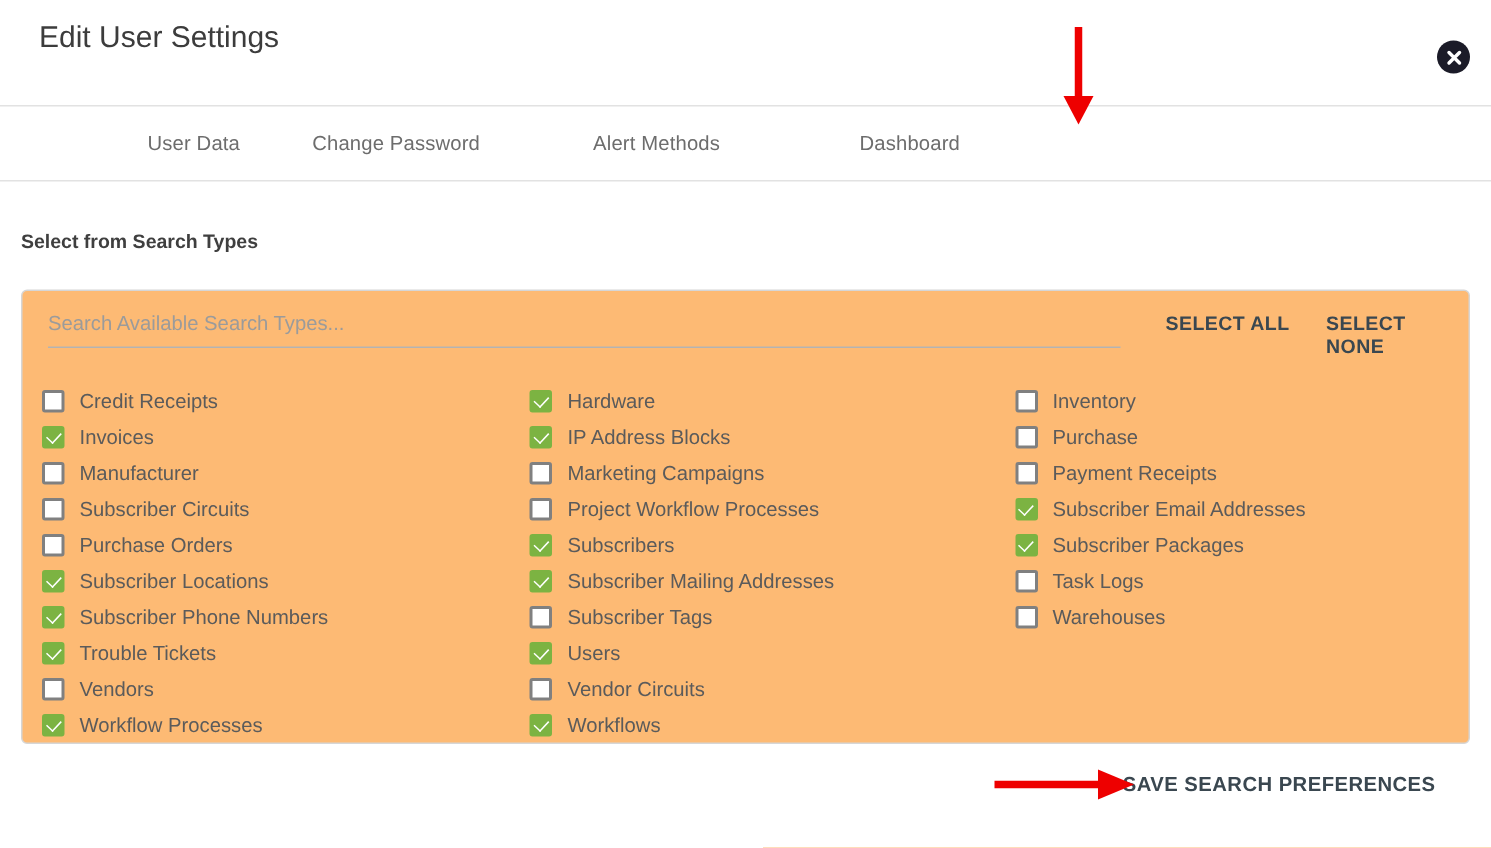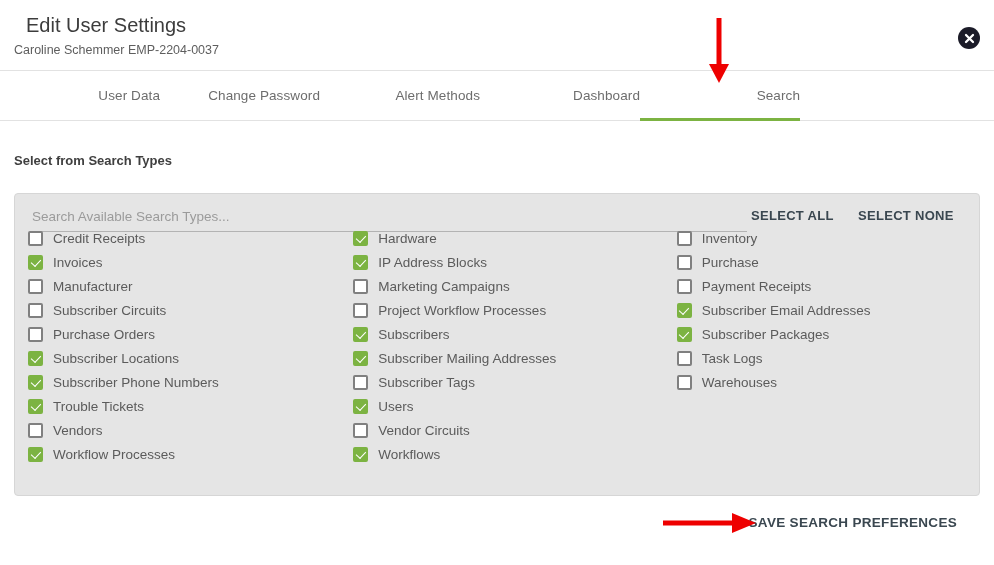--- a/index.html
+++ b/index.html
@@ -91,21 +91,21 @@
   }
 
   .panel {
     position: absolute;
     left: 14px;
     top: 193px;
     width: 966px;
     height: 303px;
     border: 1px solid #d6d6d6;
     border-radius: 4px;
-    background: #e5e5e5;
+    background: #fdba74;
   }
 
   .panel-top {
     position: relative;
     height: 56px;
     display: flex;
     align-items: flex-start;
   }
   .search-wrap {
     position: absolute;
@@ -129,29 +129,30 @@
 
   .select-all,
   .select-none {
     position: absolute;
     top: 14px;
     font-size: 13px;
     font-weight: bold;
     color: #3a4750;
     letter-spacing: .3px;
     cursor: pointer;
+    margin-left: 26px;
   }
   .select-all { left: 736px; }
   .select-none { left: 843px; }
 
   
   .cols {
     position: absolute;
     left: 0;
-    top: 32px;
+    top: 61px;
     right: 0;
     display: flex;
   }
   .col { position: relative; }
   .col-1 { width: 325px; padding-left: 13px; }
   .col-2 { width: 321px; padding-left: 14px; }
   .col-3 { width: 320px; padding-left: 17px; }
 
   .cbrow {
     display: flex;
@@ -215,43 +216,39 @@
     pointer-events: none;
   }
   .arrow-tab { left: 700px; top: 14px; }
   .arrow-save { left: 660px; top: 508px; }
 </style>
 </head>
 <body>
 
 <div class="header">
   <h1 class="page-title">Edit User Settings</h1>
-  <div class="page-subtitle">Caroline Schemmer EMP-2204-0037</div>
   <div class="close-btn">
     <svg width="13" height="13" viewBox="0 0 13 13" aria-hidden="true">
       <path d="M3 3 L10 10 M10 3 L3 10" stroke="#ffffff" stroke-width="2.3" stroke-linecap="round"></path>
     </svg>
   </div>
 </div>
 
 <div class="tabbar">
   <div class="tab tab-0">
     <span>User Data</span>
   </div>
   <div class="tab tab-1">
     <span>Change Password</span>
   </div>
   <div class="tab tab-2">
     <span>Alert Methods</span>
   </div>
   <div class="tab tab-3">
     <span>Dashboard</span>
-  </div>
-  <div class="tab tab-4 active">
-    <span>Search</span>
   </div>
 </div>
 
 <div class="section-label">Select from Search Types</div>
 
 <div class="panel">
 
   <div class="panel-top">
     <div class="search-wrap">
       <input class="search-input" type="text" placeholder="Search Available Search Types..." style="">

